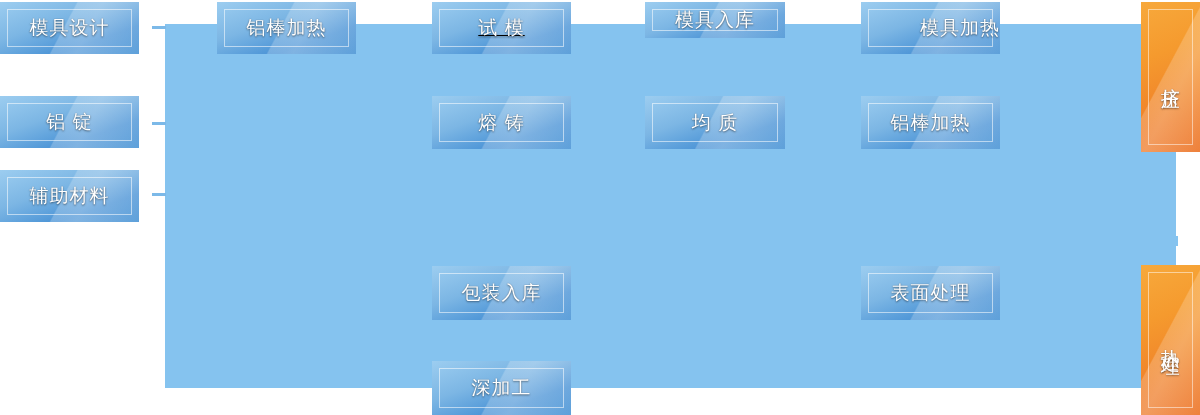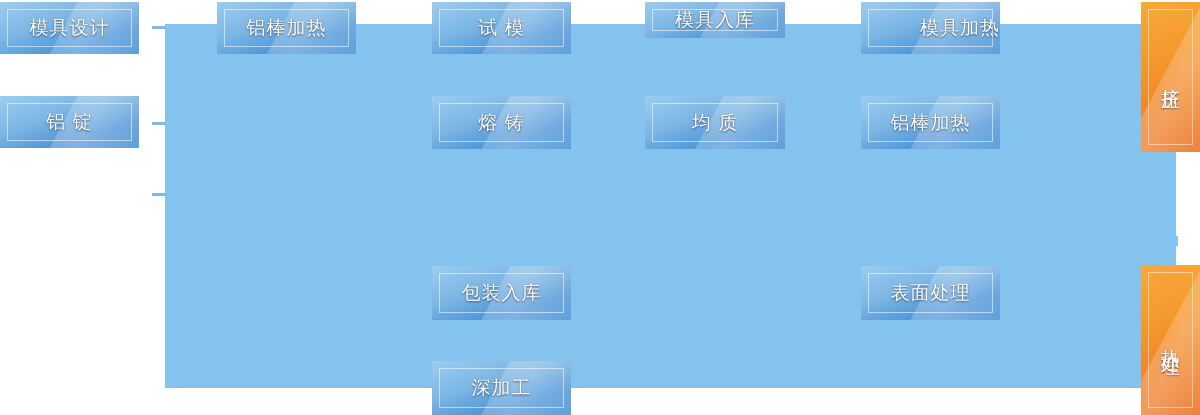--- a/index.html
+++ b/index.html
@@ -86,25 +86,28 @@
   <div class="connector" style="left:152px;top:26px;width:14px;"></div>
   <div class="connector" style="left:152px;top:122px;width:14px;"></div>
   <div class="connector" style="left:152px;top:193px;width:14px;"></div>
 
   <div class="box left" style="left:0px;top:2px;width:139px;height:52px;">
     <span class="lbl">模具设计</span>
   </div>
   <div class="box left" style="left:0px;top:96px;width:139px;height:52px;">
     <span class="lbl">铝 锭</span>
   </div>
+  <div class="box left" style="left:0px;top:170px;width:139px;height:52px;">
+    <span class="lbl">辅助材料</span>
+  </div>
 
   <div class="box" style="left:217px;top:2px;width:139px;height:52px;">
     <span class="lbl">铝棒加热</span>
   </div>
-  <div class="box" style="left:432px;top:2px;width:139px;height:52px;">
+  <div class="box" style="left:432px;top:2px;width:139px;height:52px;text-decoration:underline;">
     <span class="lbl">试 模</span>
   </div>
   <div class="box" style="left:645px;top:2px;width:140px;height:36px;">
     <span class="lbl">模具入库</span>
   </div>
   <div class="box" style="left:861px;top:2px;width:139px;height:52px;justify-content:flex-end;">
     <span class="lbl">模具加热</span>
   </div>
 
   <div class="box" style="left:432px;top:96px;width:139px;height:53px;">

